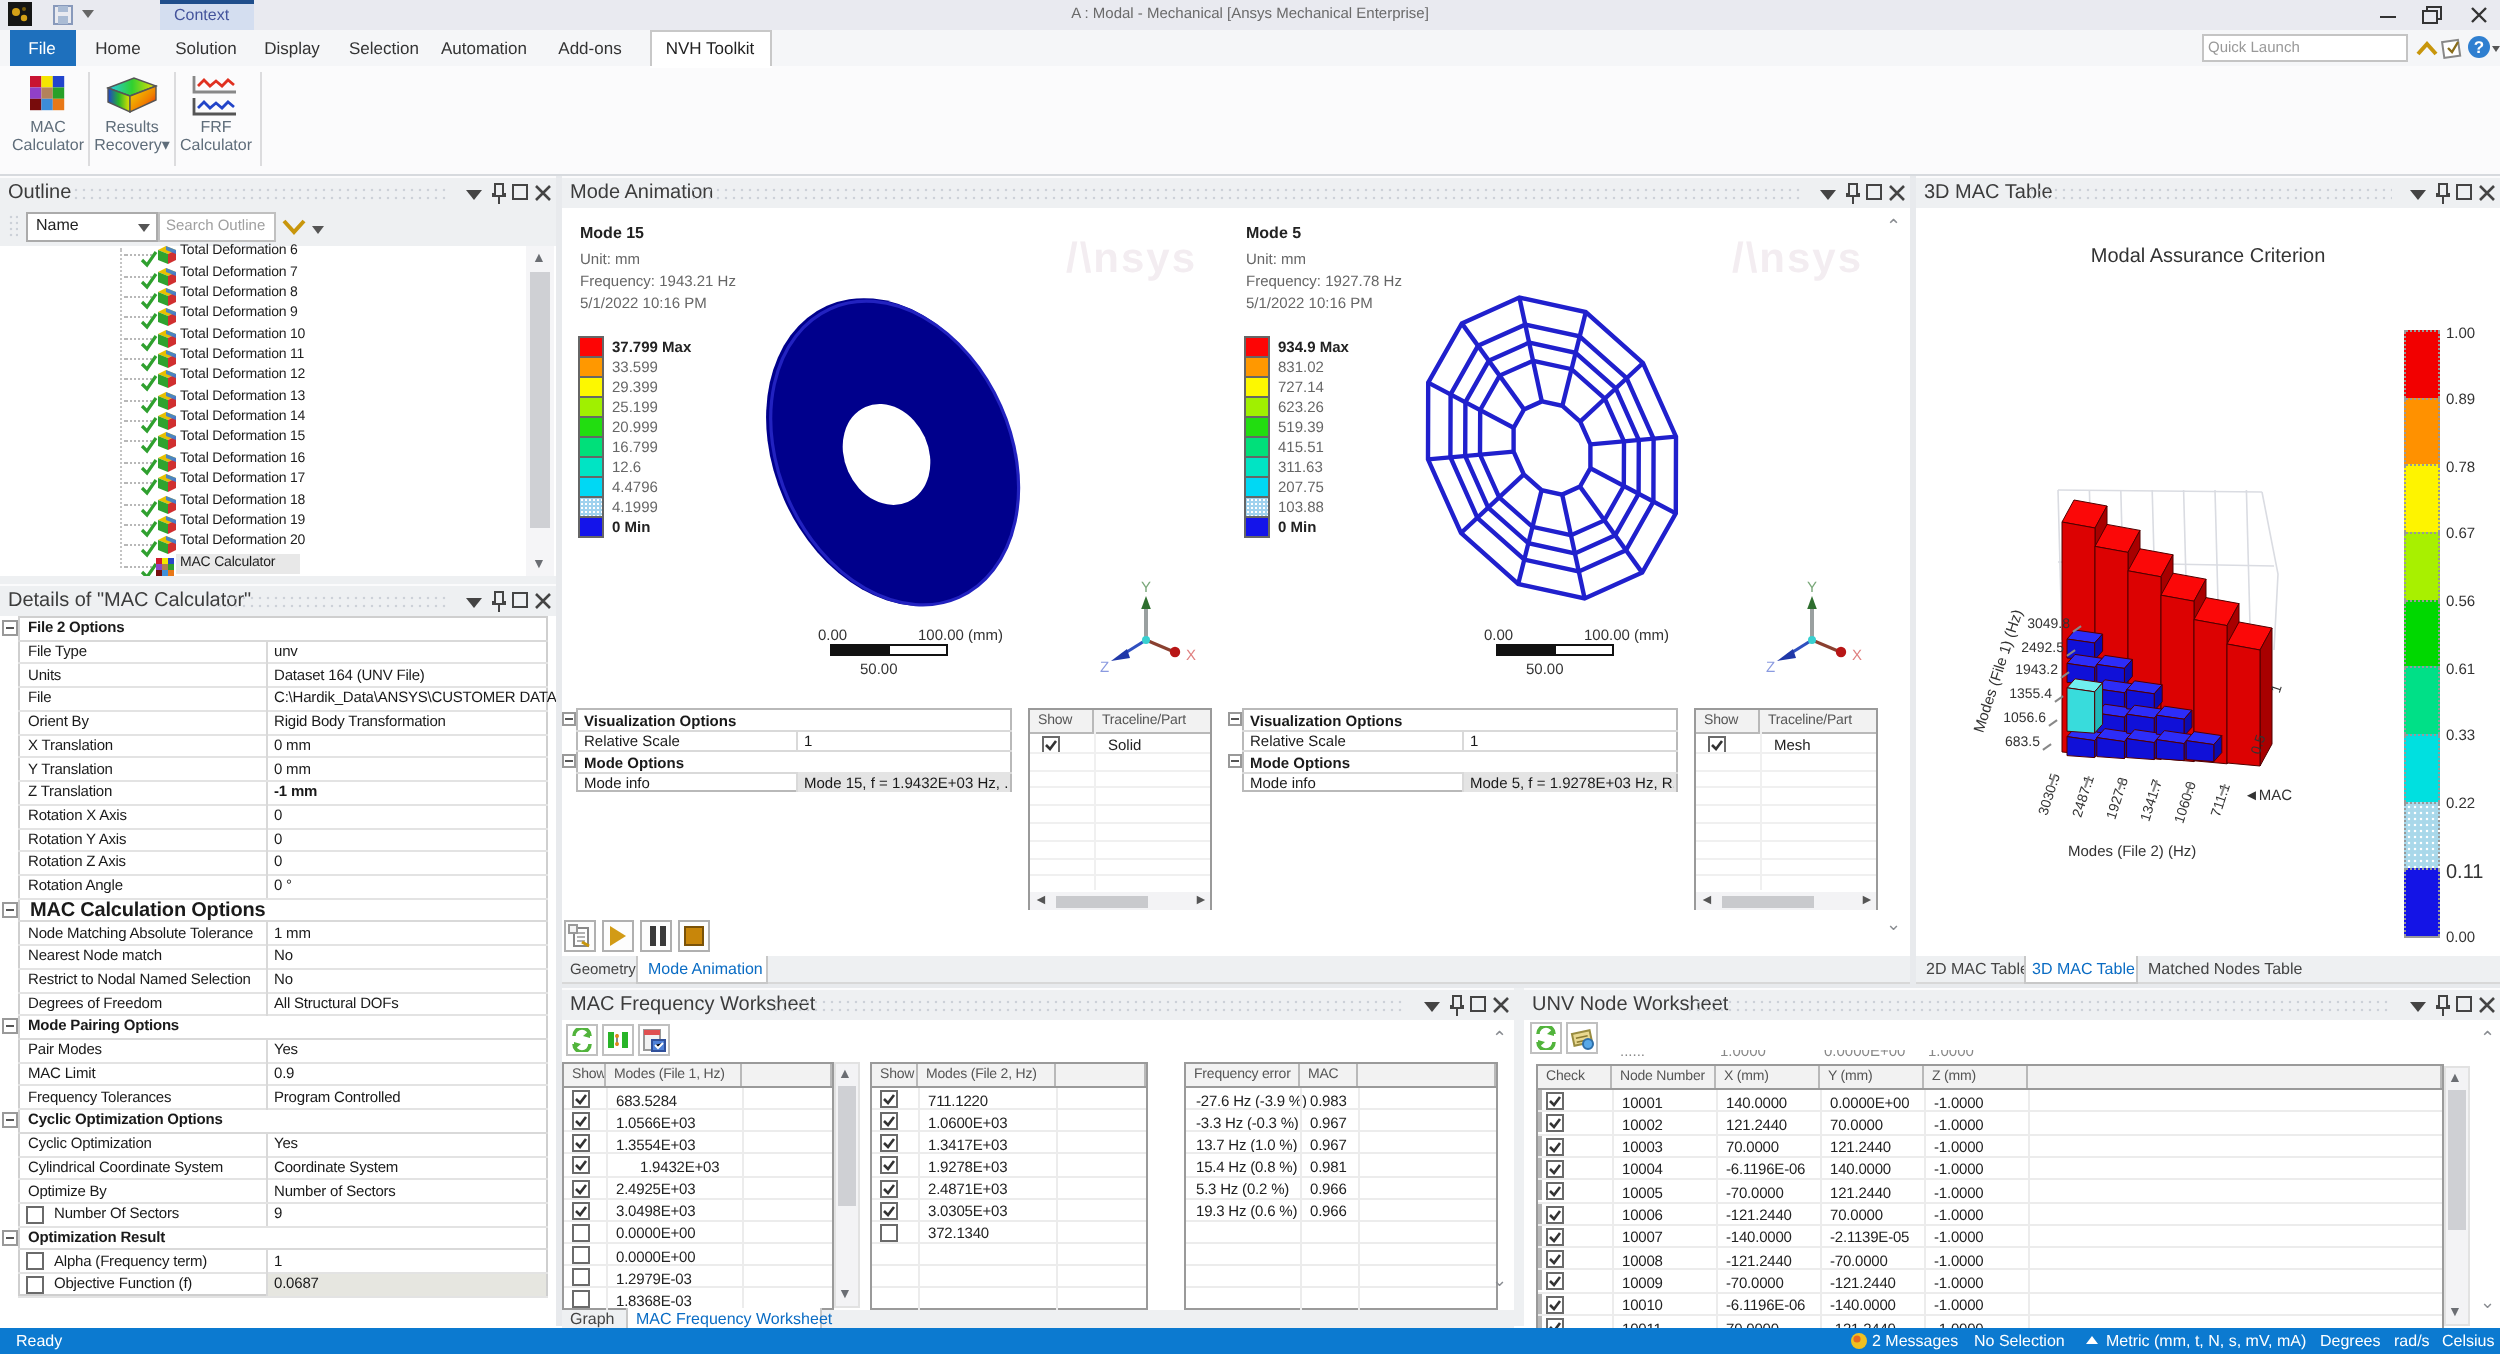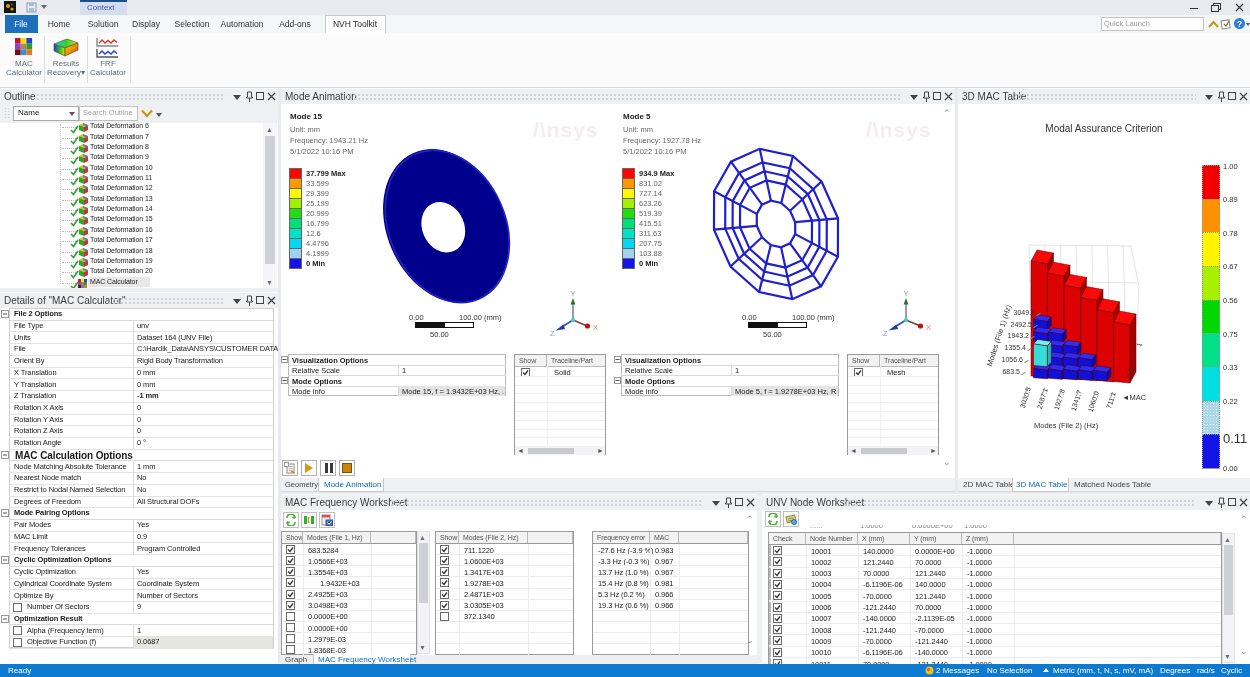--- a/index.html
+++ b/index.html
@@ -19,20 +19,21 @@
       <circle cx="7" cy="2.5" r="1" fill="#7a5c0a"></circle>
     </svg>
 <svg class="abs" style="left:26px;top:2px" width="11" height="11">
       <rect x="1" y="1" width="9" height="9" fill="none" stroke="#8899bb"></rect>
       <rect x="3" y="1" width="5" height="3" fill="#aabbd4"></rect>
       <rect x="3" y="6" width="5" height="4" fill="#aabbd4"></rect>
     </svg>
 <div class="abs" style="left:41px;top:5px;width:0;height:0;border-left:3px solid transparent;border-right:3px solid transparent;border-top:4px solid #666;"></div>
 <div class="abs" style="left:80px;top:0;width:47px;height:15px;background:#d4def0;border-top:2.5px solid #1f4e8c;"></div>
 <div class="abs" style="left:87px;top:3px;font-size:8px;color:#44549c;">Context</div>
+<div class="abs" style="left:0;top:2px;width:1250px;text-align:center;font-size:7.5px;color:#6a6a6a;">A : Modal - Mechanical [Ansys Mechanical Enterprise]</div>
 <div class="abs" style="left:1190px;top:8px;width:8px;height:1.2px;background:#333;"></div>
 <svg class="abs" style="left:1211px;top:3px" width="10" height="9">
       <rect x="2.5" y="0.5" width="7" height="6" fill="none" stroke="#333"></rect>
       <rect x="0.5" y="2.5" width="7" height="6" fill="#e9eaf0" stroke="#333"></rect>
     </svg>
 <svg class="abs" style="left:1235px;top:3px" width="9" height="9">
       <path d="M1 1 L8 8 M8 1 L1 8" stroke="#333" stroke-width="1.2"></path>
     </svg>
 
 <div class="abs" style="left:0;top:15px;width:1250px;height:18px;background:#f5f6f8;"></div>
@@ -768,24 +769,24 @@
 <div class="abs" style="left:1202px;top:333.2px;width:18px;height:34.1px;background:#00e087;border:1px dotted #999;border-bottom:none;"></div>
 <div class="abs" style="left:1202px;top:366.9px;width:18px;height:34.1px;background:#00e0e0;border:1px dotted #999;border-bottom:none;"></div>
 <div class="abs" style="left:1202px;top:400.5px;width:18px;height:34.1px;background:#a9d8ea;background-image:radial-gradient(circle,#ffffff 0.7px,transparent 0.8px);background-size:3px 3px;border:1px dotted #999;border-bottom:none;"></div>
 <div class="abs" style="left:1202px;top:434.2px;width:18px;height:34.1px;background:#1414e6;border:1px dotted #999;border-bottom:none;"></div>
 <div class="abs" style="left:1202px;top:467.8px;width:18px;height:1px;background:#999;"></div>
 <div class="abs" style="left:1223px;top:161.5px;font-size:7.5px;color:#333;">1.00</div>
 <div class="abs" style="left:1223px;top:195.2px;font-size:7.5px;color:#333;">0.89</div>
 <div class="abs" style="left:1223px;top:228.8px;font-size:7.5px;color:#333;">0.78</div>
 <div class="abs" style="left:1223px;top:262.4px;font-size:7.5px;color:#333;">0.67</div>
 <div class="abs" style="left:1223px;top:296.1px;font-size:7.5px;color:#333;">0.56</div>
-<div class="abs" style="left:1223px;top:329.8px;font-size:7.5px;color:#333;">0.75</div>
+<div class="abs" style="left:1223px;top:329.8px;font-size:7.5px;color:#333;">0.61</div>
 <div class="abs" style="left:1223px;top:363.4px;font-size:7.5px;color:#333;">0.33</div>
 <div class="abs" style="left:1223px;top:397.0px;font-size:7.5px;color:#333;">0.22</div>
-<div class="abs" style="left:1223px;top:430.7px;font-size:13px;color:#333;">0.11</div>
+<div class="abs" style="left:1223px;top:430.7px;font-size:10px;color:#333;">0.11</div>
 <div class="abs" style="left:1223px;top:464.3px;font-size:7.5px;color:#333;">0.00</div>
 <svg class="abs" style="left:985px;top:230px" width="190" height="215" font-family="Liberation Sans,sans-serif">
       <path d="M44 15 L146 16" stroke="#dadce2" stroke-width="0.8" fill="none"></path>
       <path d="M44.0 15 L46.0 90" stroke="#dadce2" stroke-width="0.8" fill="none"></path>
       <path d="M59.7 15 L61.7 90" stroke="#dadce2" stroke-width="0.8" fill="none"></path>
       <path d="M75.4 15 L77.4 90" stroke="#dadce2" stroke-width="0.8" fill="none"></path>
       <path d="M91.1 15 L93.1 90" stroke="#dadce2" stroke-width="0.8" fill="none"></path>
       <path d="M106.8 15 L108.8 90" stroke="#dadce2" stroke-width="0.8" fill="none"></path>
       <path d="M122.5 15 L124.5 90" stroke="#dadce2" stroke-width="0.8" fill="none"></path>
       <path d="M138.2 15 L140.2 90" stroke="#dadce2" stroke-width="0.8" fill="none"></path>
@@ -1264,14 +1265,14 @@
 <svg class="abs" style="left:925px;top:666px" width="10" height="10">
       <circle cx="4.5" cy="4.5" r="4" fill="#f0c020"></circle>
       <circle cx="3.5" cy="3.5" r="1.8" fill="#e86820"></circle>
     </svg>
 <div class="abs" style="left:936px;top:666px;font-size:8px;color:#fff;">2 Messages</div>
 <div class="abs" style="left:987px;top:666px;font-size:8px;color:#fff;">No Selection</div>
 <div class="abs" style="left:1043px;top:668px;width:0;height:0;border-left:3.5px solid transparent;border-right:3.5px solid transparent;border-bottom:4.5px solid #fff;"></div>
 <div class="abs" style="left:1053px;top:666px;font-size:8px;color:#fff;">Metric (mm, t, N, s, mV, mA)</div>
 <div class="abs" style="left:1160px;top:666px;font-size:8px;color:#fff;">Degrees</div>
 <div class="abs" style="left:1197px;top:666px;font-size:8px;color:#fff;">rad/s</div>
-<div class="abs" style="left:1221px;top:666px;font-size:8px;color:#fff;">Cyclic</div>
+<div class="abs" style="left:1221px;top:666px;font-size:8px;color:#fff;">Celsius</div>
 
 </div>
 </body></html>

